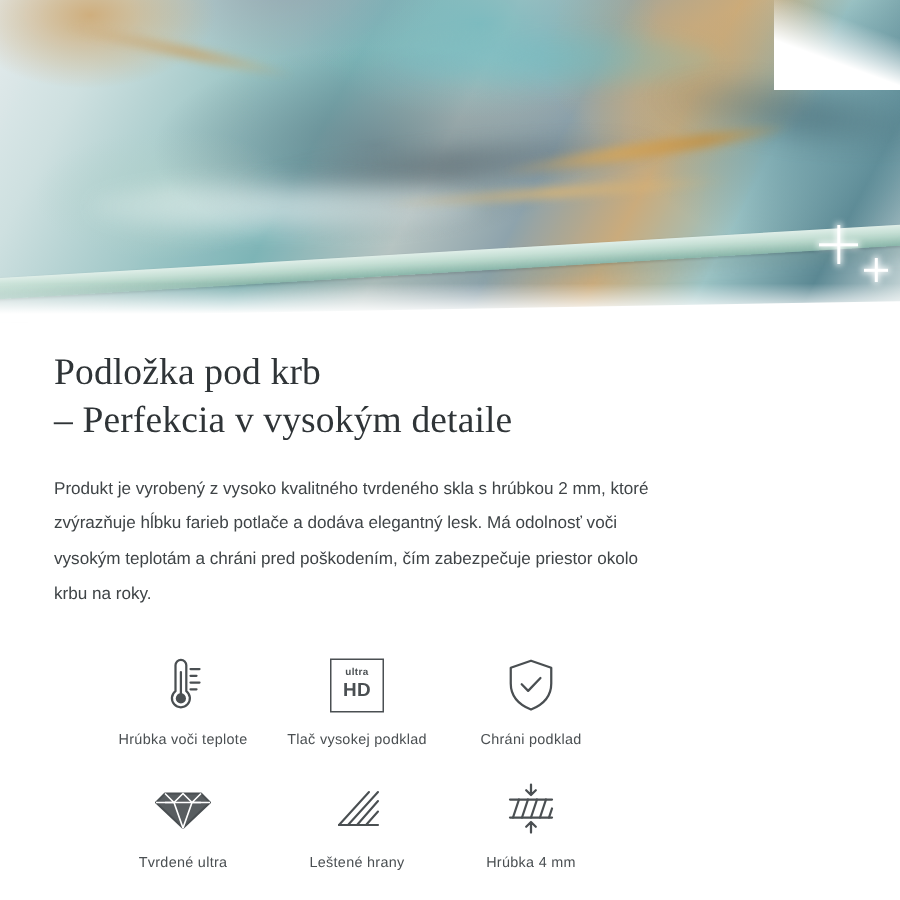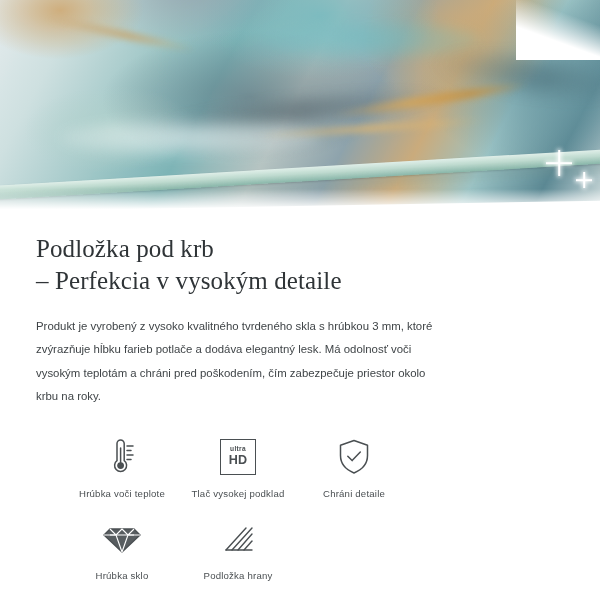--- a/index.html
+++ b/index.html
@@ -217,21 +217,21 @@
     <div class="sparkle s1"></div>
     <div class="sparkle s2"></div>
     <div class="hero-fade-bottom"></div>
   </div>
 
   <div class="content">
     <h1 class="headline">
       <span>Podložka pod krb</span>
       <span class="l2">– Perfekcia v vysokým detaile</span>
     </h1>
-    <p class="body-copy">Produkt je vyrobený z vysoko kvalitného tvrdeného skla s hrúbkou 3 mm, ktoré zvýrazňuje hĺbku farieb potlače a dodáva elegantný lesk. Má odolnosť voči vysokým teplotám a chráni pred poškodením, čím zabezpečuje priestor okolo krbu na roky.</p>
+    <p class="body-copy">Produkt je vyrobený z vysoko kvalitného tvrdeného skla s hrúbkou 2 mm, ktoré zvýrazňuje hĺbku farieb potlače a dodáva elegantný lesk. Má odolnosť voči vysokým teplotám a chráni pred poškodením, čím zabezpečuje priestor okolo krbu na roky.</p>
 
     <div class="features">
 
       <div class="feature">
         <div class="feature-icon">
           <svg width="38" height="40" viewBox="0 0 38 40">
             <g fill="none" stroke="#4a4f52" stroke-width="1.5" stroke-linecap="round">
               <path d="M14 6.5a3.6 3.6 0 0 1 7.2 0v17.2a6 6 0 1 1-7.2 0z"></path>
               <circle cx="17.6" cy="28.6" r="3.4" fill="#4a4f52" stroke="none"></circle>
               <path d="M17.6 26.5V11"></path>
@@ -254,47 +254,60 @@
 
       <div class="feature">
         <div class="feature-icon">
           <svg width="38" height="42" viewBox="0 0 38 42">
             <g fill="none" stroke="#4a4f52" stroke-width="1.5" stroke-linejoin="round" stroke-linecap="round">
               <path d="M19 4.5 5.5 9.2v10.4c0 8.4 5.6 14.2 13.5 17.4 7.9-3.2 13.5-9 13.5-17.4V9.2z"></path>
               <path d="m12.8 20.2 4.3 4.4 8.2-8.6"></path>
             </g>
           </svg>
         </div>
-        <div class="feature-label">Chráni detaile</div>
+        <div class="feature-label">Chráni podklad</div>
       </div>
 
       <div class="feature">
         <div class="feature-icon">
           <svg width="40" height="36" viewBox="0 0 40 36">
             <g fill="none" stroke="#4a4f52" stroke-width="1.4" stroke-linejoin="round">
               <path d="M8 8h24l6 6-18 17L2 14z" fill="#4a4f52" fill-opacity="0.92"></path>
               <path d="M2 14h36" stroke="#ffffff" stroke-width="1.1"></path>
               <path d="M8 8l6 6-6 0M32 8l-6 6 6 0M14 14l6 17 6-17M14 14l6-6 6 6" stroke="#ffffff" stroke-width="1.1"></path>
             </g>
           </svg>
         </div>
-        <div class="feature-label">Hrúbka sklo</div>
+        <div class="feature-label">Tvrdené ultra</div>
       </div>
 
       <div class="feature">
         <div class="feature-icon">
           <svg width="40" height="34" viewBox="0 0 40 34">
             <g fill="none" stroke="#4a4f52" stroke-width="1.4" stroke-linecap="round">
               <path d="M8 28 L28 6"></path>
               <path d="M14 28 L34 6"></path>
               <path d="M20 28 L34 12"></path>
               <path d="M26 28 L34 19"></path>
               <path d="M8 28 H34"></path>
             </g>
           </svg>
         </div>
-        <div class="feature-label">Podložka hrany</div>
-      </div>
-
+        <div class="feature-label">Leštené hrany</div>
+      </div>
+
+      <div class="feature">
+        <div class="feature-icon">
+          <svg width="42" height="40" viewBox="0 0 42 40">
+            <g fill="none" stroke="#4a4f52" stroke-width="1.5" stroke-linecap="round" stroke-linejoin="round">
+              <path d="M21 4v7m0 0-3.2-3.2M21 11l3.2-3.2"></path>
+              <path d="M21 36v-7m0 0-3.2 3.2M21 29l3.2 3.2"></path>
+              <path d="M7 14h28M7 26h28"></path>
+              <path d="M9 26l4-12M15 26l4-12M21 26l4-12M27 26l4-12M33 26l2-6"></path>
+            </g>
+          </svg>
+        </div>
+        <div class="feature-label">Hrúbka 4 mm</div>
+      </div>
 
     </div>
   </div>
 </div>
 
 </body></html>

